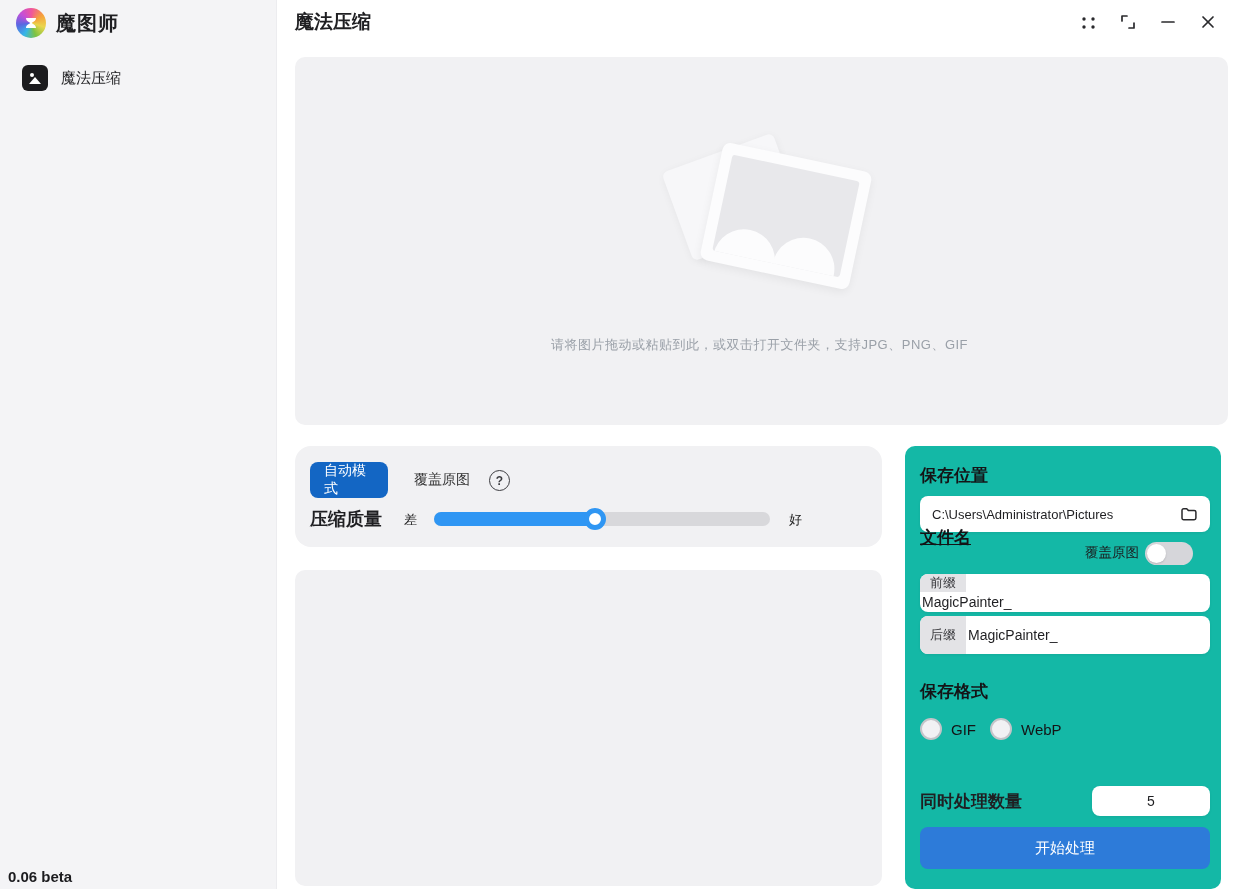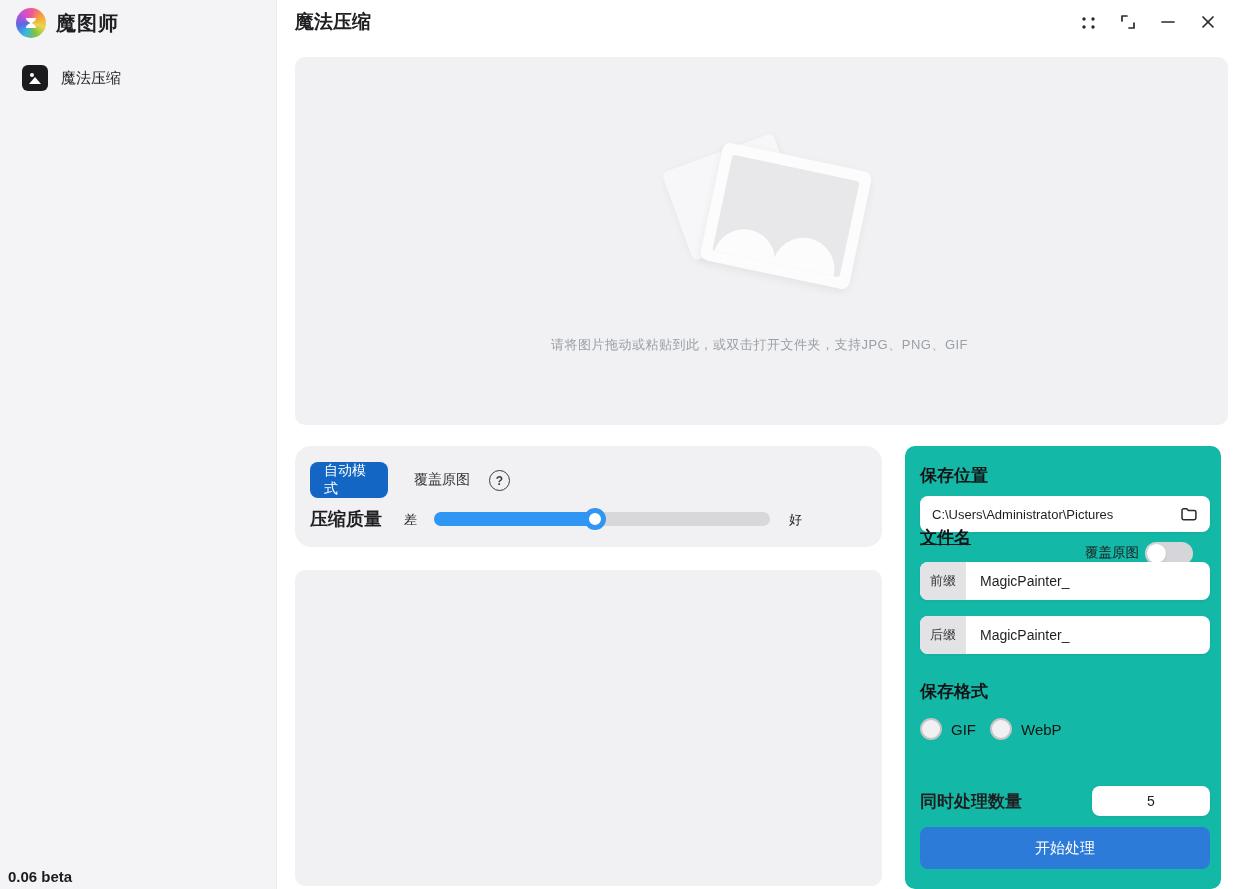--- a/index.html
+++ b/index.html
@@ -82,24 +82,24 @@
     color:#1f1f22; font-family:inherit; }
   .folder-btn { width:22px; height:22px; display:flex; align-items:center; justify-content:center; cursor:pointer; }
   .overwrite { position:absolute; left:0; top:96px; width:300px; }
   .ow-label { position:absolute; right:66px; top:2px; font-size:13.5px; color:#1b1b1e; }
   .toggle { position:absolute; right:12px; top:0; width:48px; height:23px; background:#d6d6da;
     border-radius:12px; cursor:pointer; }
   .toggle-knob { position:absolute; left:2px; top:2px; width:19px; height:19px; background:#fff;
     border-radius:50%; box-shadow:0 1px 2px rgba(0,0,0,0.15); }
   .affix-row { position:absolute; left:15px; width:290px; height:38px; background:#fff;
     border-radius:8px; box-shadow:0 1px 3px rgba(0,0,0,0.07); display:flex; overflow:hidden; }
-  .row-prefix { top:116px; } .row-suffix { top:170px; }
+  .row-prefix { top:128px;flex-direction:column; } .row-suffix { top:170px; }
   .affix-tag { width:46px; background:#e3e3e6; display:flex; align-items:center; justify-content:center;
     font-size:13px; color:#3a3a3e; }
-  .affix-input { flex:1; border:none; outline:none; background:transparent; padding:0 14px;
+  .affix-input { flex:1; border:none; outline:none; background:transparent; padding:0 2px;
     font-size:14px; color:#1f1f22; font-family:inherit; }
   .radio-row1 { position:absolute; left:15px; top:238px; height:26px; width:290px; }
   .radio-row2 { position:absolute; left:15px; top:272px; height:26px; width:290px; }
   .radio-opt { position:absolute; display:flex; align-items:center; gap:9px; cursor:pointer; }
   .radio-circle { width:22px; height:22px; border-radius:50%; border:2px solid #c4c4c9;
     background:#f1f1f4; display:flex; align-items:center; justify-content:center; }
   .radio-opt.on .radio-circle { background:#1b72e8; border-color:#1b72e8; }
   .radio-check { display:none; }
   .radio-opt.on .radio-check { display:block; }
   .radio-label { font-size:15px; color:#141416; }

